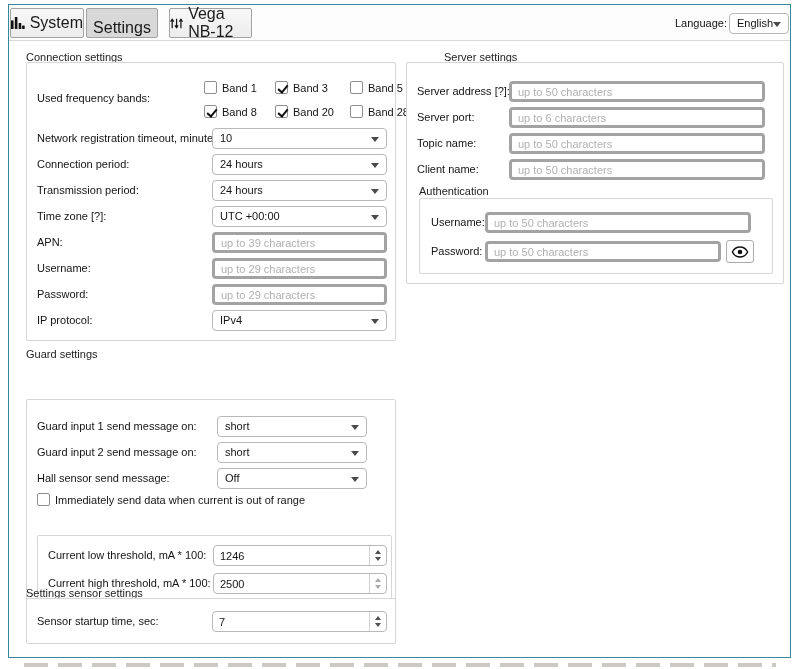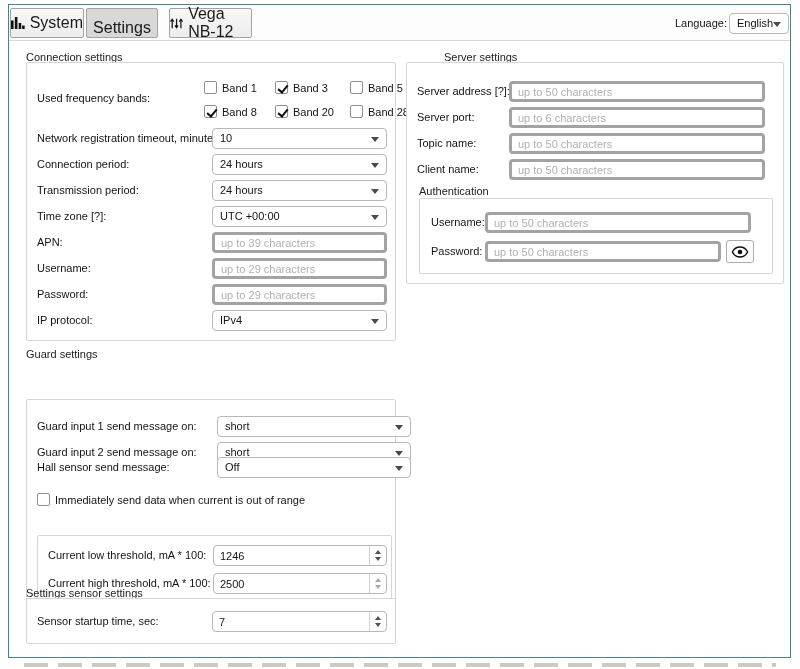--- a/index.html
+++ b/index.html
@@ -22,21 +22,21 @@
   
   .group-title { position:absolute; line-height:12px; color:#222; }
   .group-box { position:absolute; border:1px solid #d6d6d6; border-radius:2px; background:#fff; }
 
   
   .row { position:absolute; left:10px; height:21px; right:5px; }
   .lbl { position:absolute; left:0; top:0; line-height:21px; white-space:nowrap; }
 
   .ctrl { position:absolute; top:0; height:21px; }
   .conn-ctrl { left:175px; width:175px; }
-  .guard-ctrl { left:180px; width:194px; }
+  .guard-ctrl { left:180px; width:150px; }
   .srv-ctrl { left:92px; width:256px; }
   .auth-ctrl { left:54px; width:266px; }
   .auth-ctrl.pwd { width:236px; }
   .thr-ctrl { left:165px; width:174px; }
   .ext-ctrl { left:175px; width:175px; }
 
   
   .combo { position:absolute; height:21px; border:1px solid #b8b8b8; border-radius:4px; background:#fff; }
   .combo-val { position:absolute; left:7px; top:0; line-height:19px; color:#141414; white-space:nowrap; }
   .caret { position:absolute; right:7px; top:8px; width:0; height:0;
@@ -256,21 +256,21 @@
           <span class="caret"></span>
         </div>
       </div>
       <div class="row" style="top:42px;">
         <span class="lbl">Guard input 2 send message on:</span>
         <div class="combo ctrl guard-ctrl">
           <span class="combo-val">short</span>
           <span class="caret"></span>
         </div>
       </div>
-      <div class="row" style="top:57px;text-decoration:underline;">
+      <div class="row" style="top:68px;text-decoration:underline;">
         <span class="lbl">Hall sensor send message:</span>
         <div class="combo ctrl guard-ctrl">
           <span class="combo-val">Off</span>
           <span class="caret"></span>
         </div>
       </div>
 
       <div class="cbitem" style="position:absolute;left:10px;top:93px;">
         <span class="cb"></span>
         <span>Immediately send data when current is out of range</span>

